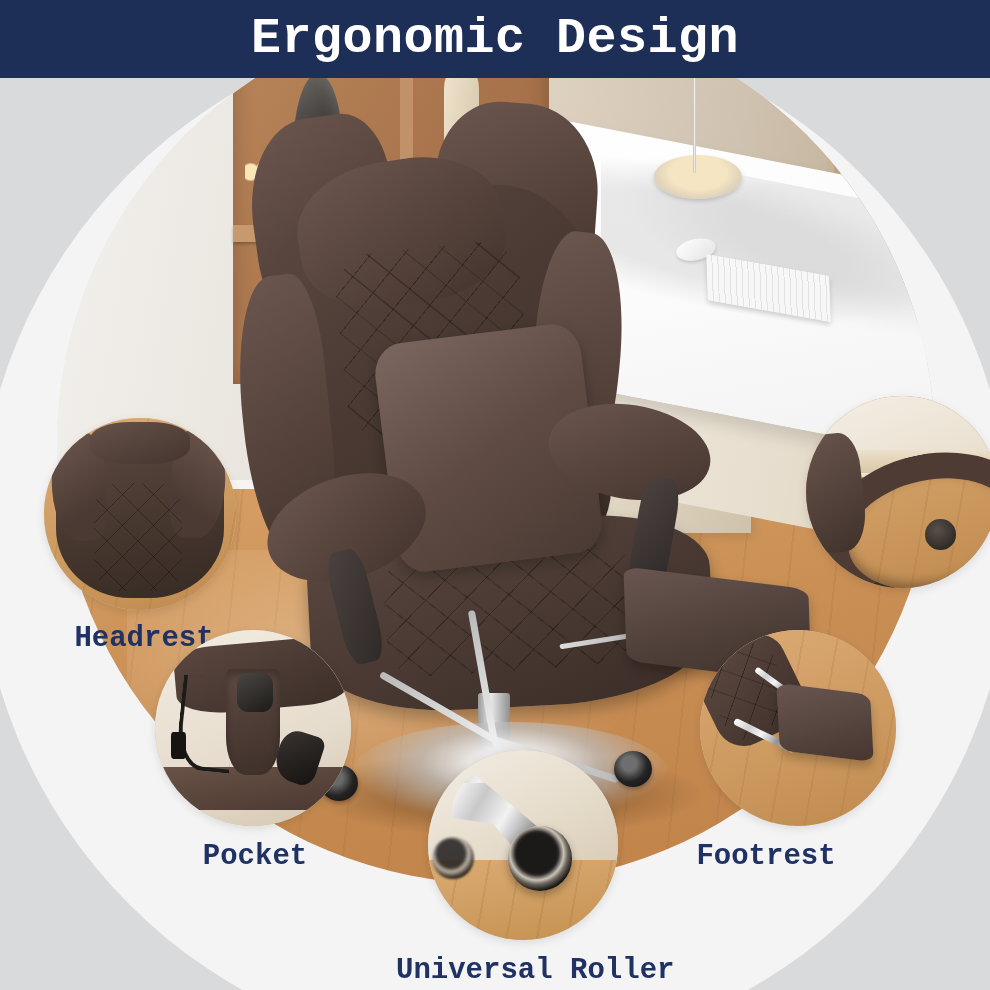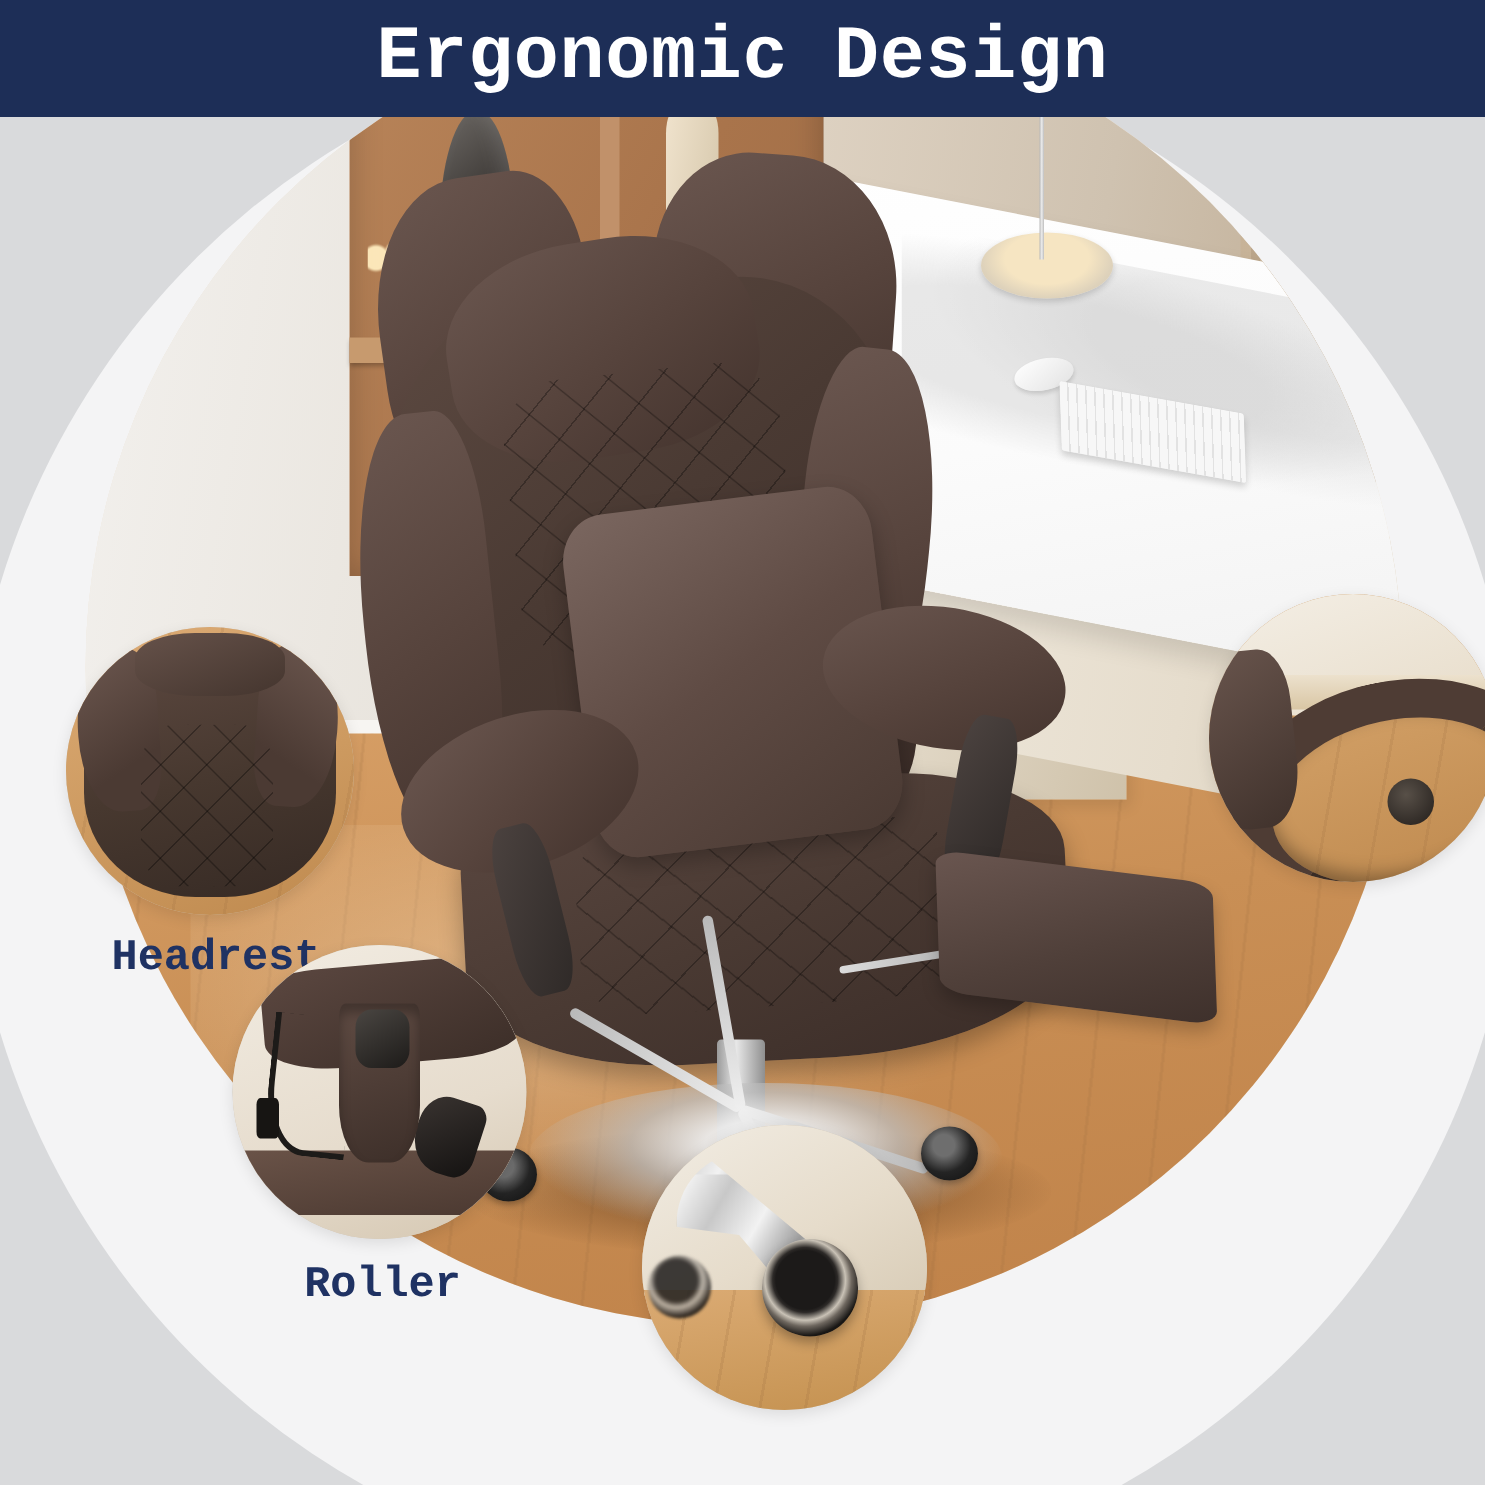--- a/index.html
+++ b/index.html
@@ -651,28 +651,40 @@
       <div class="bubble" style="width:196px;height:196px;">
         <div class="cream-bg"></div>
         <div class="bz" id="pk-base"></div>
         <div class="bz" id="pk-seat"></div>
         <div class="bz" id="pk-wheelarm"></div>
         <div class="bz" id="pk-pouch"></div>
         <div class="bz" id="pk-remote"></div>
         <div class="bz" id="pk-cable"></div>
         <div class="bz" id="pk-plug"></div>
       </div>
-      <div class="feature-label" style="top:212px;">Roller</div>
+      <div class="feature-label" style="top:212px;">Pocket</div>
     </div>
 
+    <div class="feature" style="left:700px; top:552px; width:200px;">
+      <div class="bubble" style="width:196px;height:196px;">
+        <div class="wood-bg"></div>
+        <div class="bz" id="fr-legrest"></div>
+        <div class="bz quilted" id="fr-quilt"></div>
+        <div class="bz chrome" id="fr-bar"></div>
+        <div class="bz chrome" id="fr-bar2"></div>
+        <div class="bz" id="fr-pad"></div>
+      </div>
+      <div class="feature-label" style="top:212px; left:-34px;">Footrest</div>
+    </div>
 
     <div class="feature" style="left:428px; top:672px; width:196px;">
       <div class="bubble" style="width:190px;height:190px;">
         <div class="bz" id="rl-wall"></div>
         <div class="bz" id="rl-floor"></div>
         <div class="bz" id="rl-wheel2"></div>
         <div class="bz" id="rl-arm"></div>
         <div class="bz" id="rl-wheel"></div>
       </div>
+      <div class="feature-label" style="top:206px; left:-32px;">Universal Roller</div>
     </div>
 
   </div>
 </div>
 
 </body></html>

